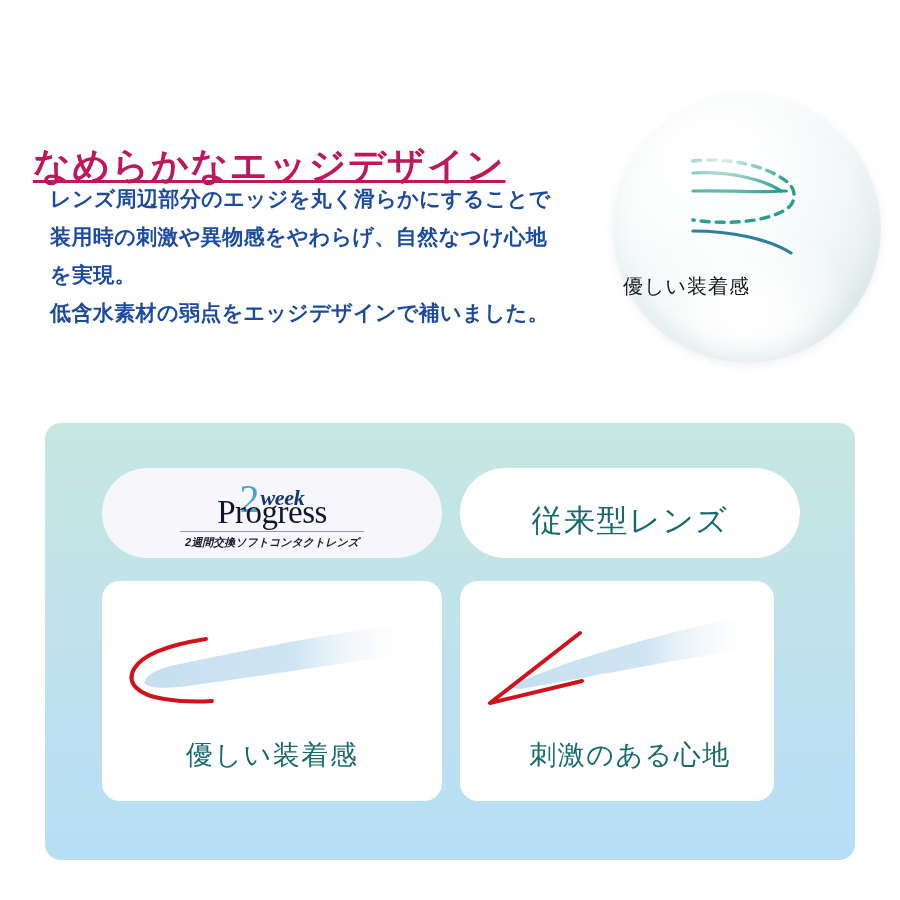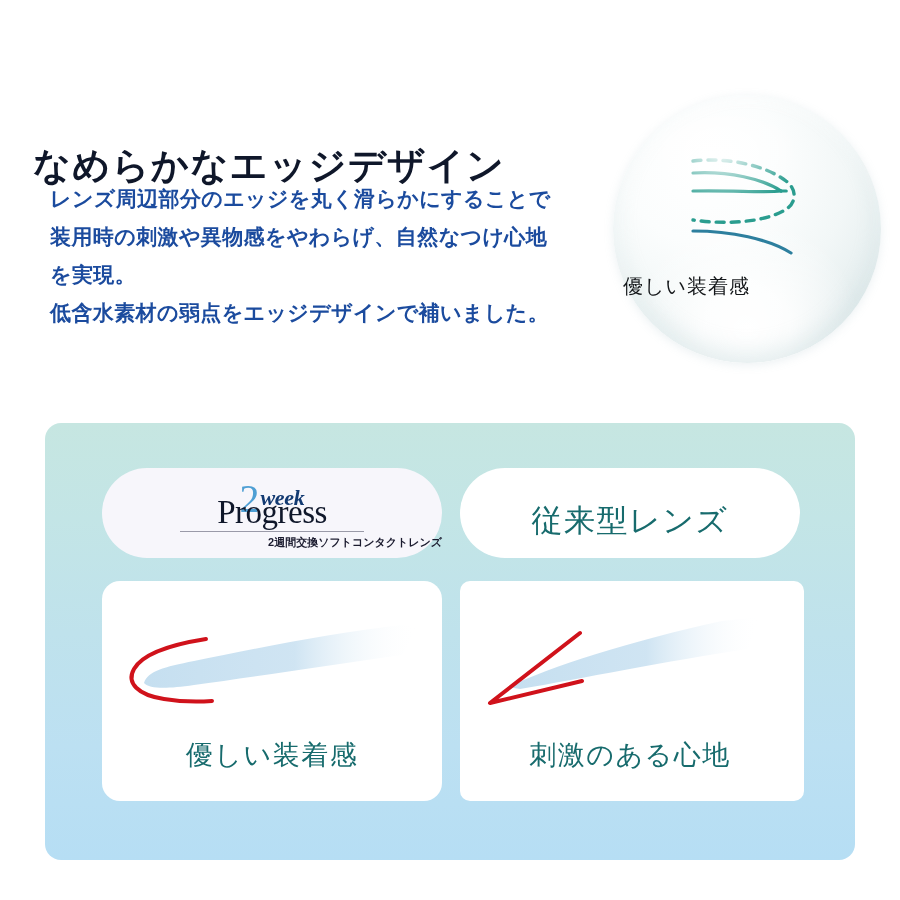--- a/index.html
+++ b/index.html
@@ -26,23 +26,24 @@
   }
 
   #headline {
     position: absolute;
     left: 33px;
     top: 122px;
     font-family: "Liberation Serif", "DejaVu Serif", serif;
     font-size: 37px;
     font-weight: 700;
     letter-spacing: 1.5px;
-    color: #0f172a;
+    color: #be185d;
     white-space: nowrap;
     line-height: 1;
+    text-decoration: underline;
   }
 
   #body-copy {
     position: absolute;
     left: 33px;
     top: 180px;
     width: 545px;
     font-family: "Liberation Serif", "DejaVu Serif", serif;
     font-size: 21px;
     font-weight: 600;
@@ -184,27 +185,28 @@
     top: 63px;
     width: 184px;
     height: 1px;
     background: #9a9aa8;
   }
   #brand-tagline {
     position: absolute;
     left: 0;
     top: 67px;
     width: 340px;
-    text-align: right;
+    text-align: center;
     font-family: "Liberation Sans", "DejaVu Sans", sans-serif;
     font-size: 11px;
     font-weight: 700;
     letter-spacing: 0px;
     color: #1a1a2e;
     white-space: nowrap;
+    font-style: italic;
   }
 
   #conventional-label {
     position: absolute;
     left: 0; top: 0;
     width: 340px;
     height: 106px;
     display: flex;
     align-items: center;
     justify-content: center;
@@ -219,23 +221,23 @@
   #card-natural {
     left: 57px;
     top: 158px;
     width: 340px;
     height: 220px;
     border-radius: 18px;
   }
   #card-irritating {
     left: 415px;
     top: 158px;
-    width: 344px;
+    width: 314px;
     height: 220px;
-    border-radius: 10px;
+    border-radius: 18px;
   }
   .card-figure {
     position: absolute;
     left: 0;
     top: 14px;
     width: 340px;
     height: 150px;
   }
   .card-caption {
     position: absolute;

